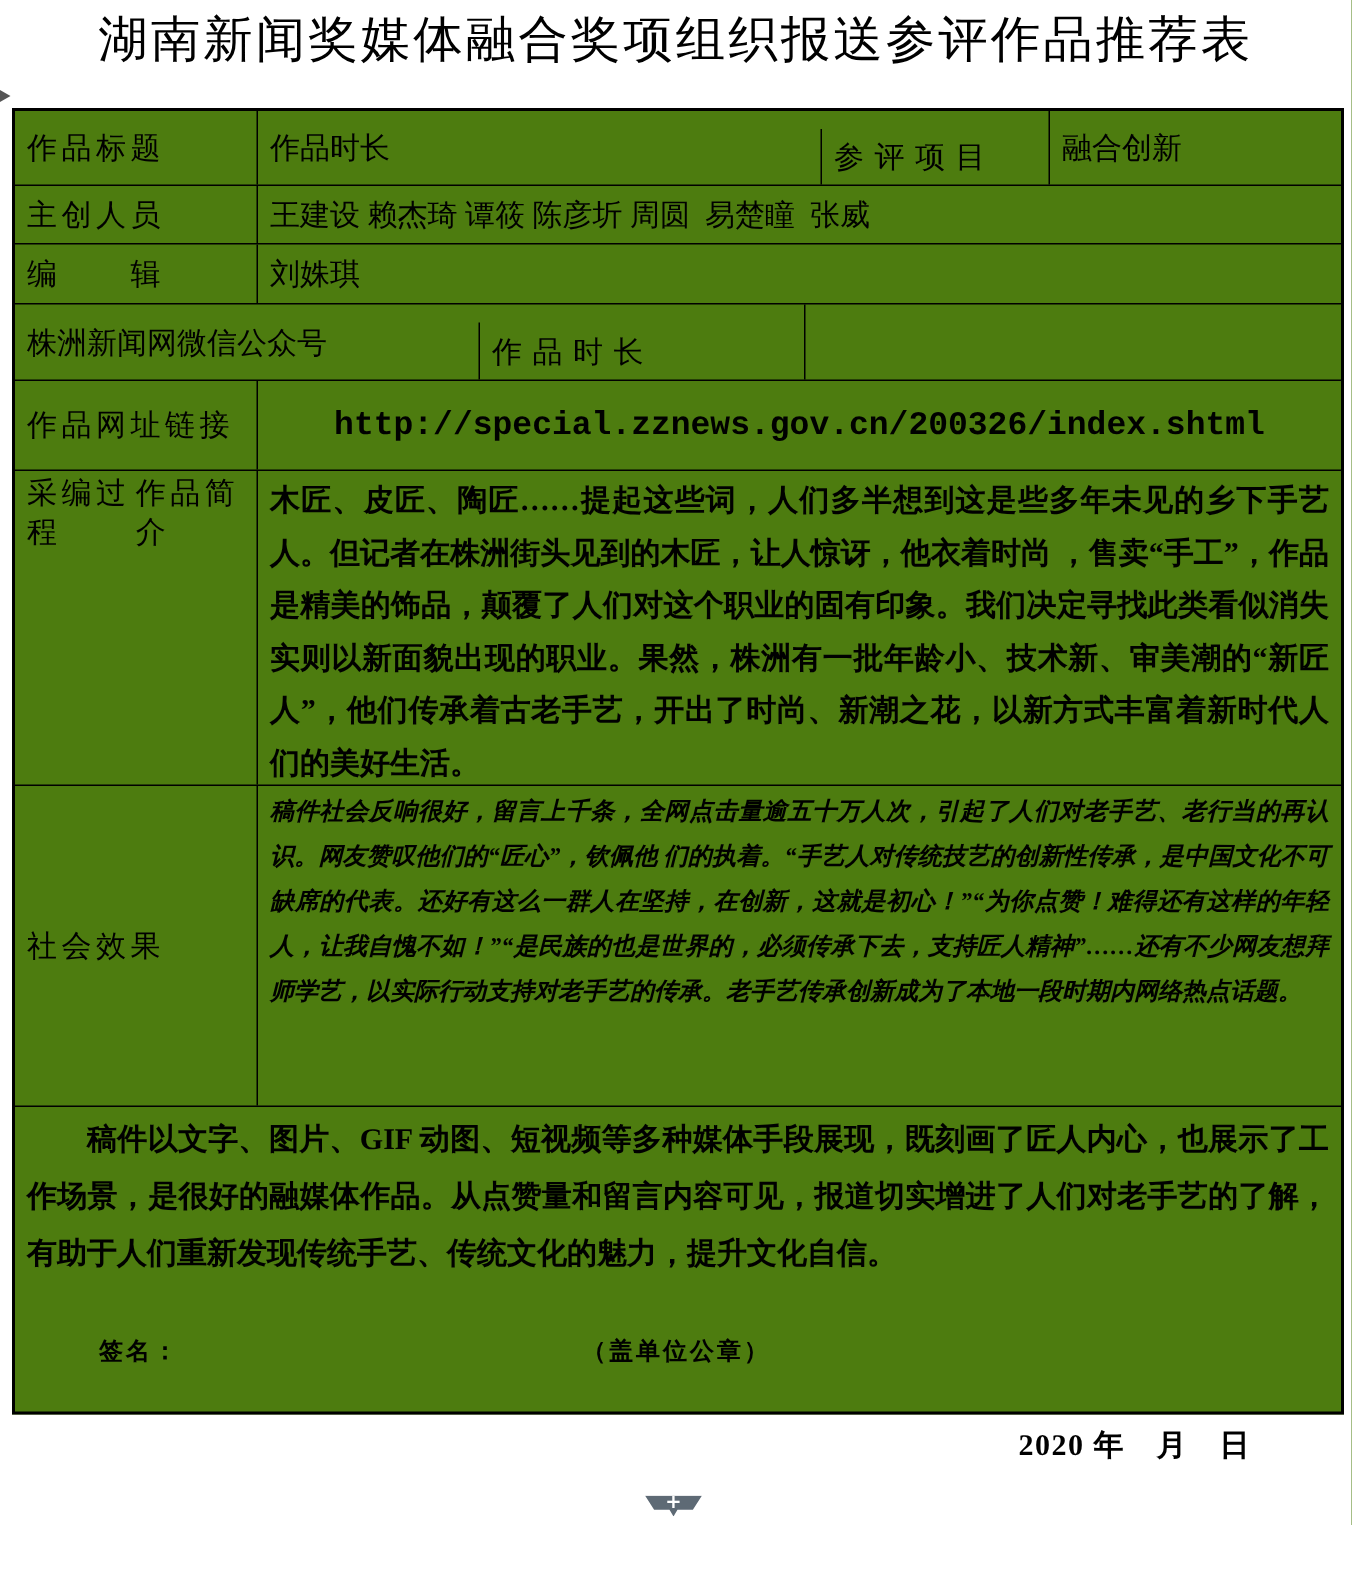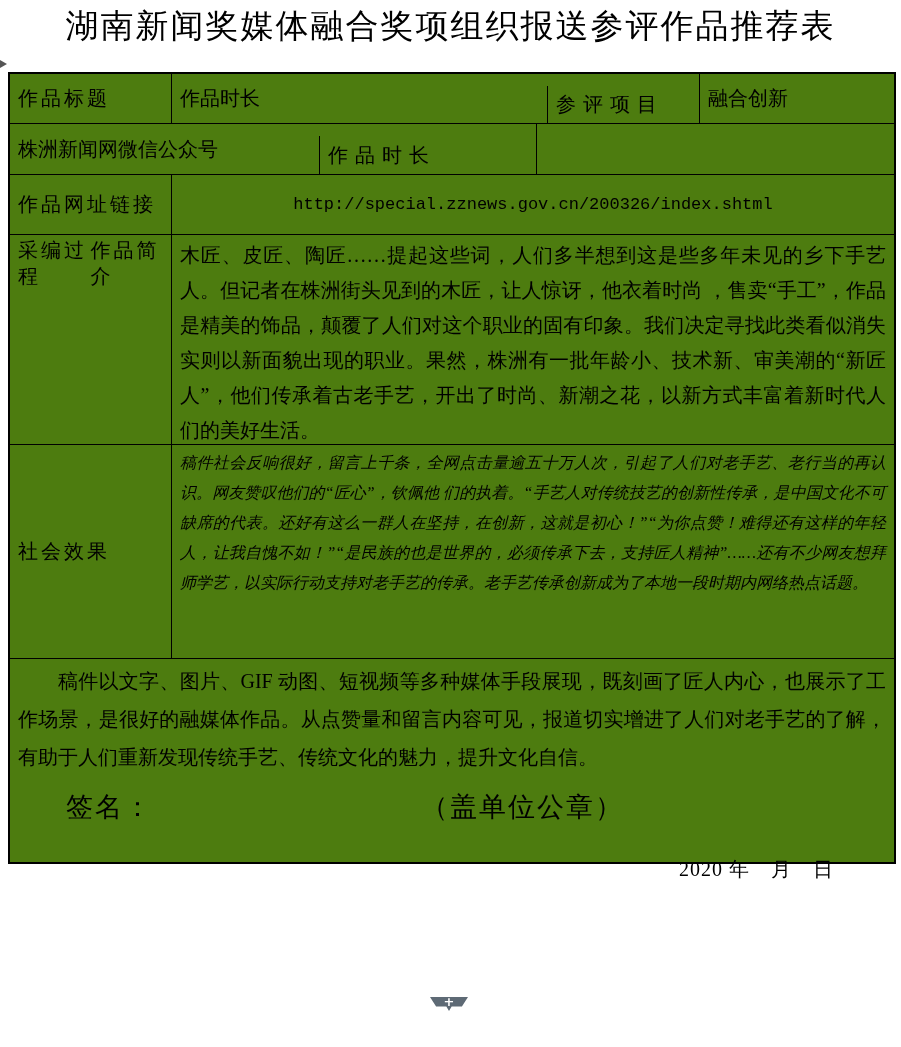--- a/index.html
+++ b/index.html
@@ -53,30 +53,31 @@
   .r5{height:51px}.r6{height:60px}.r7{height:210px}.r8{height:214px}.r9{height:204px}
   .w-v1{width:376px;flex:none;}
   .w-l2a{width:152px;flex:none;}
   .w-v2{width:309px;flex:none;}
   .w-l2b{width:217px;flex:none;}
   .pre{white-space:pre-wrap;}
   .date-cell{display:block;padding-top:5px;line-height:30px;word-break:break-word;}
   .url-cell{
     justify-content:center;
     font-family:"Liberation Mono","DejaVu Sans Mono",monospace;
-    font-size:17px;
+    font-size:22px;
     letter-spacing:0;
+    font-weight:bold;
   }
   .label-2line{display:flex;flex-direction:row;justify-content:center;align-items:flex-start;line-height:26px;}
-  .para-cell{display:block;text-align:justify;padding:3px 8px;}
+  .para-cell{display:block;text-align:justify;padding:3px 8px;font-weight:bold;}
   .r7 .para-cell{line-height:35px;font-size:20px;}
   .r8 .para-cell{line-height:30px;font-size:16px;font-style:italic;}
   .r9 .para-cell{line-height:38px;font-size:20px;}
   .indent2{text-indent:2em;margin:0;}
-  .sign-row{display:flex;margin-top:12px;font-size:27px;font-style:normal;}
+  .sign-row{display:flex;margin-top:28px;font-size:16px;font-style:normal;}
   .sign-label{margin-left:48px;letter-spacing:2px;}
   .seal-label{margin-left:268px;letter-spacing:2px;}
   .date-row{text-align:right;padding-right:52px;margin-top:24px;font-size:20px;letter-spacing:1px;}
   .insert-badge{
     position:absolute;left:430px;top:997px;
     width:38px;height:14px;
     background:#5e6a75;
     clip-path:polygon(0 0,100% 0,84% 68%,57% 68%,50% 100%,43% 68%,16% 68%,0 0);
     display:flex;justify-content:center;align-items:flex-start;
     cursor:pointer;
@@ -100,21 +101,29 @@
 
   <div class="form-table">
 
     <div class="row r1">
       <div class="cell lc">作品标题</div>
       <div class="cell w-v1">作品时长</div>
       <div class="cell w-l2a lbl-wide">参评项目</div>
       <div class="cell grow">融合创新</div>
     </div>
 
+    <div class="row r2">
+      <div class="cell lc">主创人员</div>
+      <div class="cell grow pre">王建设 赖杰琦 谭筱 陈彦圻 周圆  易楚瞳  张威</div>
+    </div>
 
+    <div class="row r3">
+      <div class="cell lc">编　　辑</div>
+      <div class="cell grow">刘姝琪</div>
+    </div>
 
 
     <div class="row r5">
       <div class="cell w-v2">株洲新闻网微信公众号</div>
       <div class="cell w-l2b lbl-wide">作品时长</div>
       <div class="cell grow"></div>
     </div>
 
     <div class="row r6">
       <div class="cell lc">作品网址链接</div>

